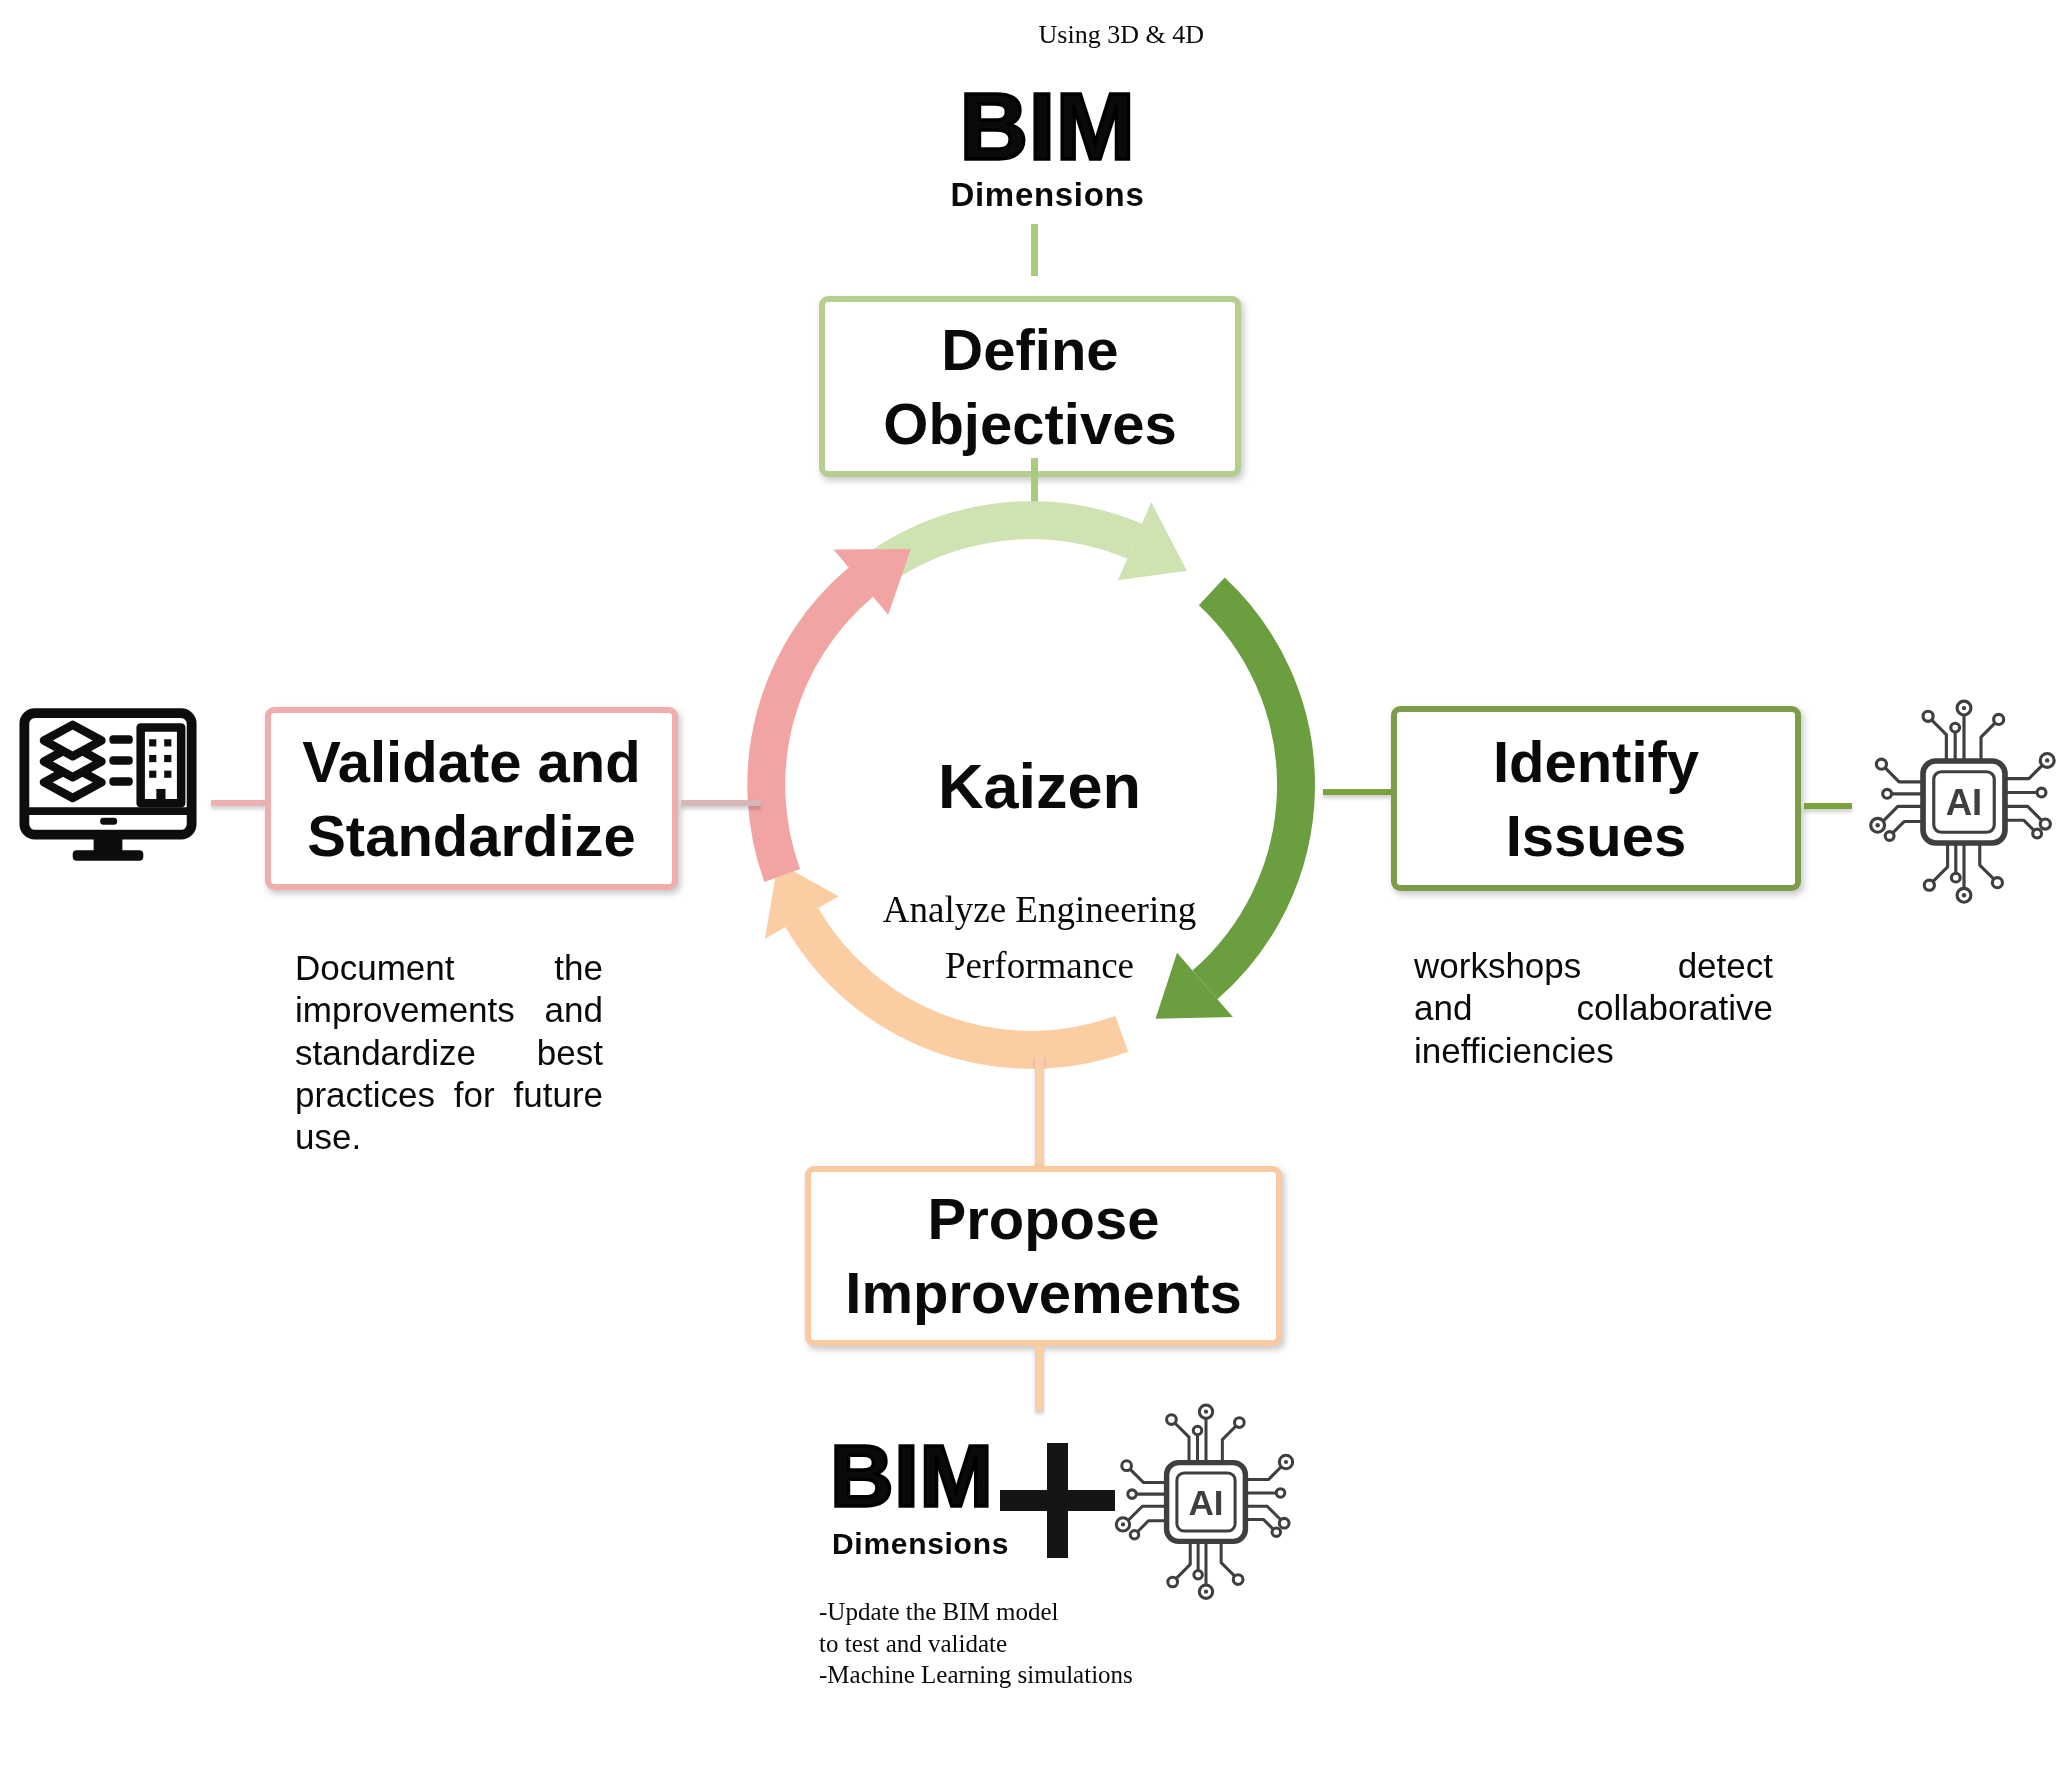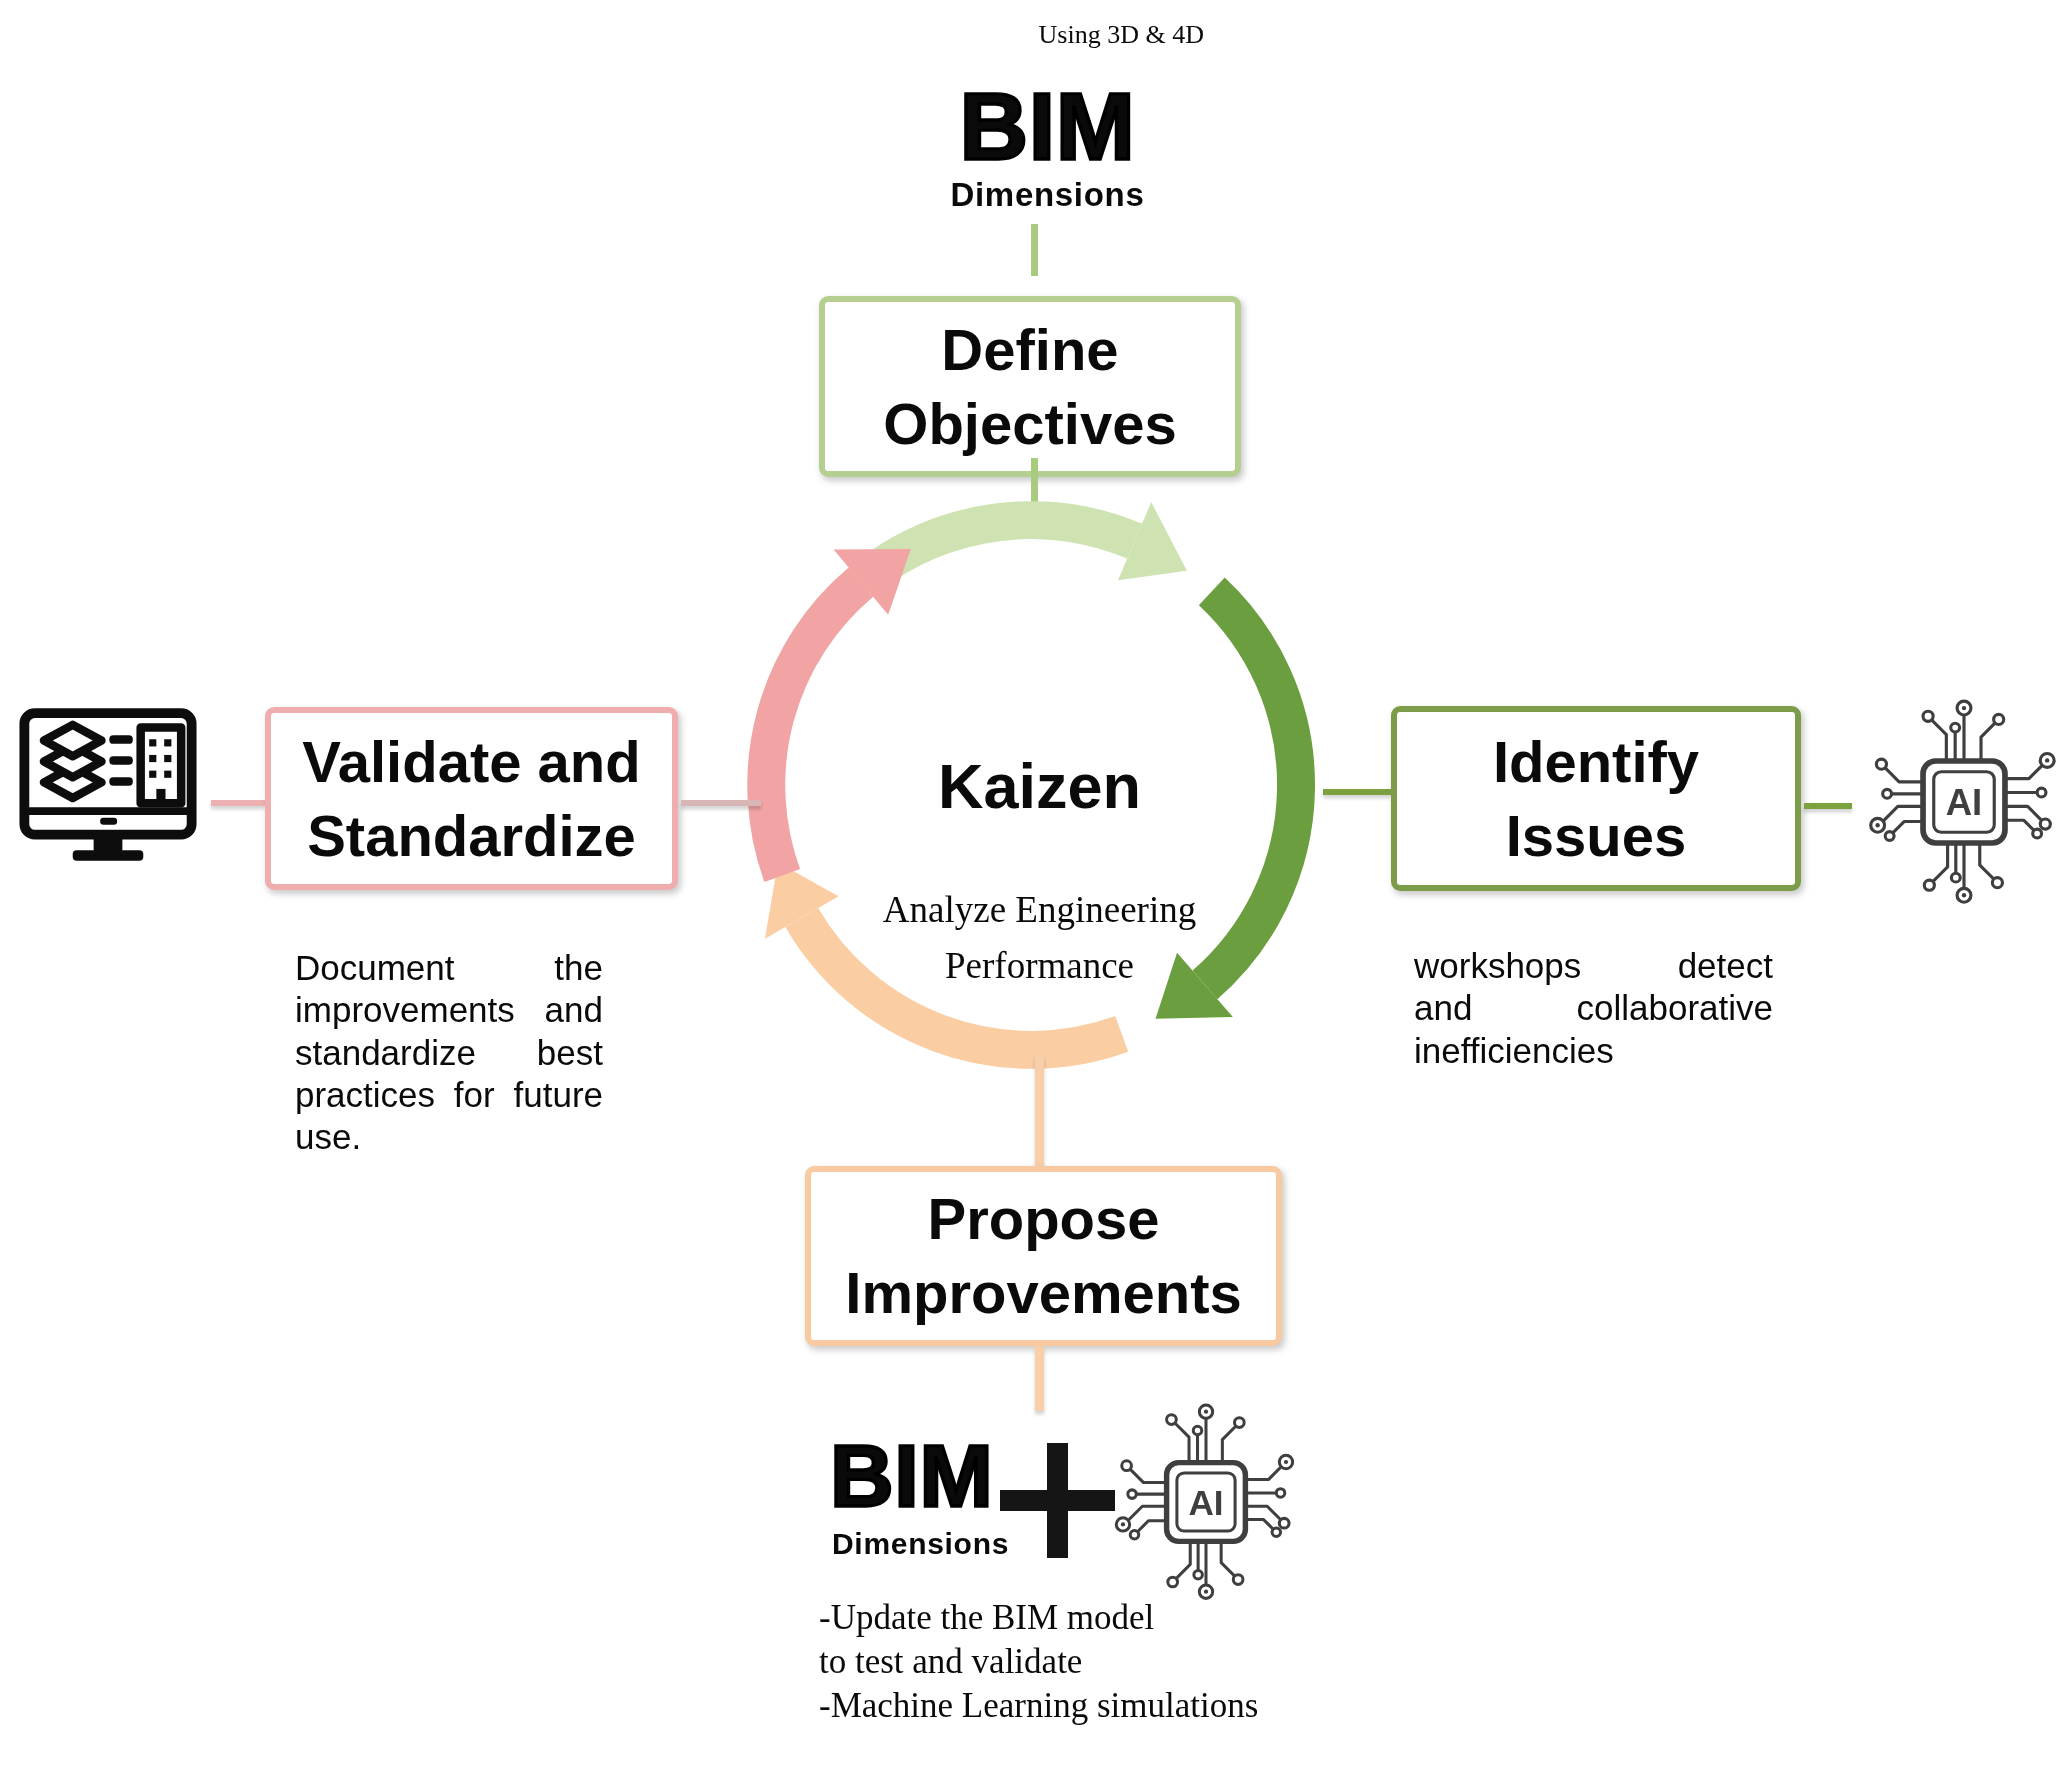--- a/index.html
+++ b/index.html
@@ -84,21 +84,21 @@
 
   
   .bim-bot-title{left:830px;top:1432px;font-size:88px;}
   .bim-bot-sub{left:832px;top:1529px;font-size:30px;}
   .plus-bar{background:#151515;}
   #plus-h{left:1000px;top:1490px;width:115px;height:21px;}
   #plus-v{left:1047px;top:1443px;width:21px;height:115px;}
   #notes{
     left:819px;top:1596px;
     font-family:"Liberation Serif",serif;
-    font-size:35px;line-height:1.26;
+    font-size:25px;line-height:1.26;
   }
   .note-line{white-space:nowrap;}
 </style>
 </head>
 <body>
 
 <div class="abs caption">Using 3D &amp; 4D</div>
 <div class="abs bim-title bim-top-title">BIM</div>
 <div class="abs bim-sub bim-top-sub">Dimensions</div>
 

